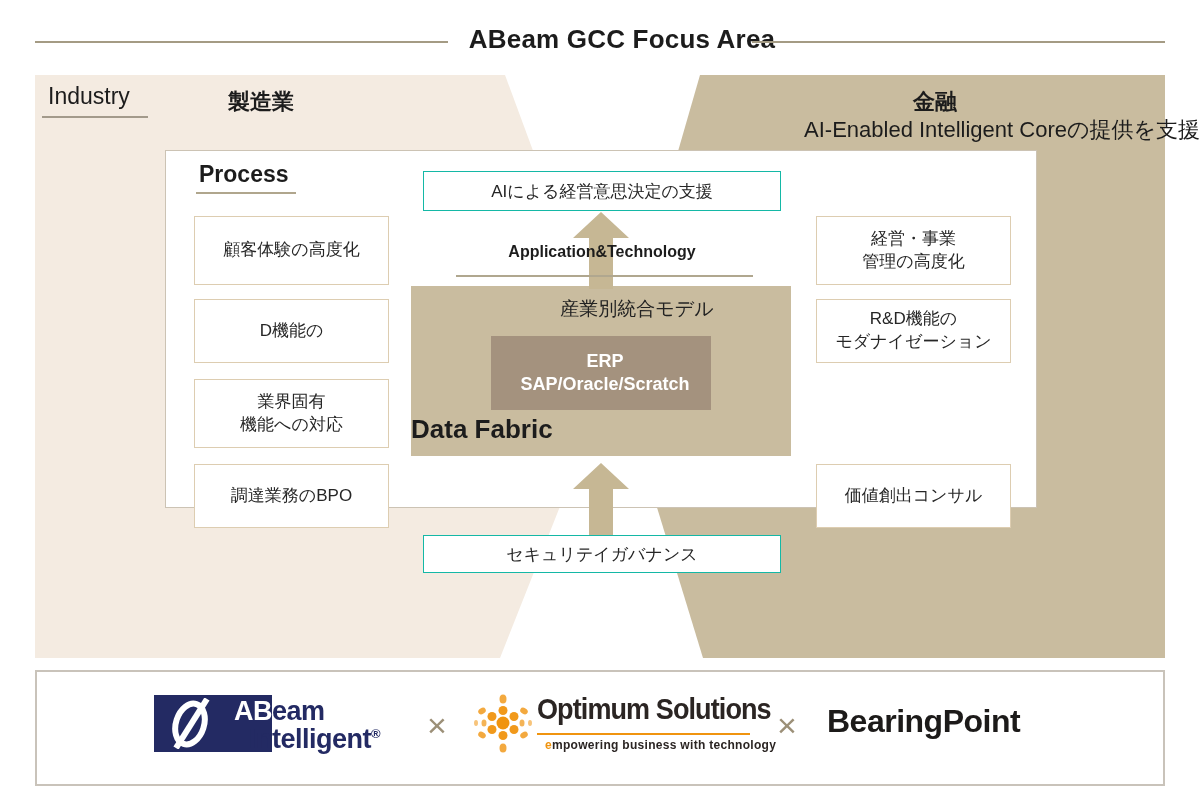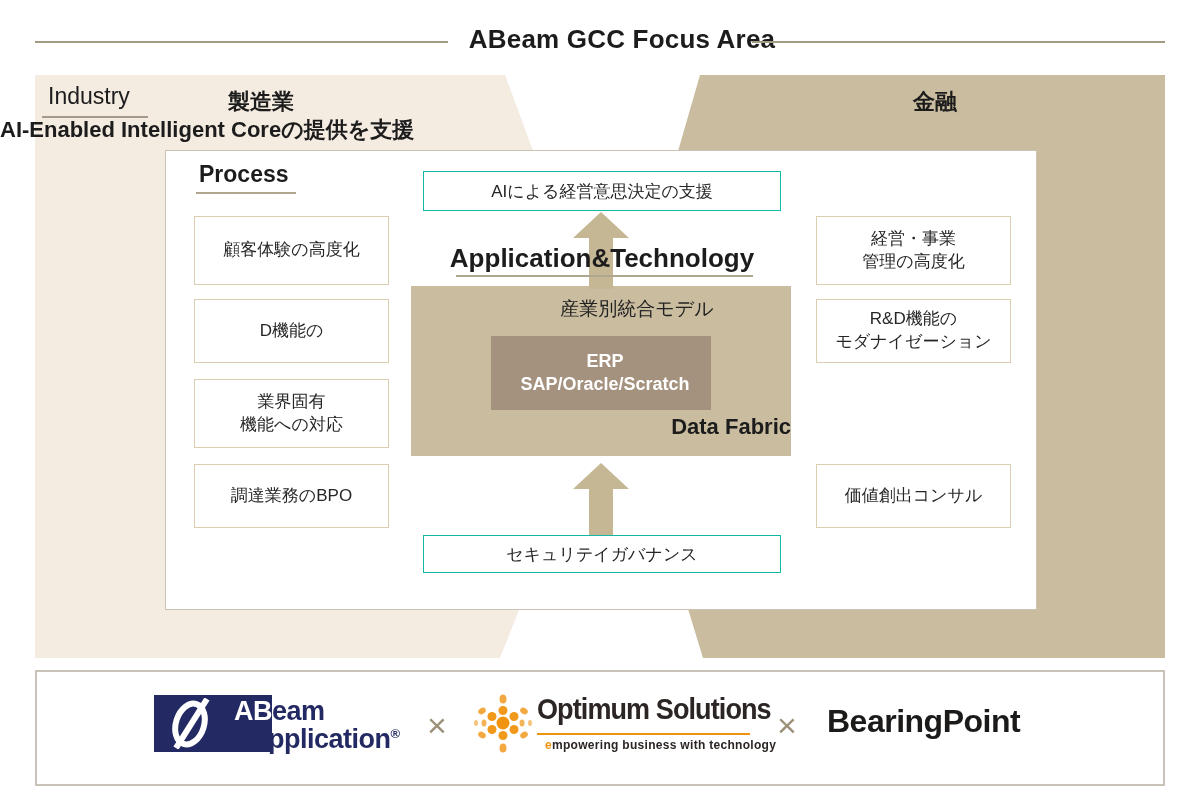--- a/index.html
+++ b/index.html
@@ -19,59 +19,59 @@
   .shape.beige { background:#f4ebe1;
     clip-path:polygon(35px 75px, 505px 75px, 614px 370px, 500px 658px, 35px 658px); }
   .shape.tan { background:#c9bc9f;
     clip-path:polygon(700px 75px, 1165px 75px, 1165px 658px, 703px 658px, 615px 370px); }
 
   .industry-label { position:absolute; left:48px; top:83px; font-size:23px; font-weight:400; color:#1c1c1c; z-index:3; }
   .industry-underline { position:absolute; left:42px; top:116px; width:106px; height:2px; background:#a39a8b; z-index:3; }
   .seg-label { position:absolute; top:87px; font-size:22px; font-weight:700; color:#1c1c1c; z-index:3; }
   .seg-label.mfg { left:228px; }
   .seg-label.fin { left:913px; }
-  .banner { position:absolute; top:115px; left:0; width:100%; text-align:left;
-            font-size:22px; font-weight:700; color:#1c1c1c; z-index:3; }
-
-  
-  .main-box { position:absolute; left:165px; top:150px; width:872px; height:460px;
+  .banner { position:absolute; top:115px; left:0; width:100%; text-align:right;
+            font-size:22px; font-weight:400; color:#1c1c1c; z-index:3; }
+
+  
+  .main-box { position:absolute; left:165px; top:150px; width:872px; height:358px;
               background:#ffffff; border:1px solid #ccc3b4; z-index:2; }
   .process-label { position:absolute; left:33px; top:10px; font-size:23px; font-weight:700; color:#1c1c1c; }
   .process-underline { position:absolute; left:30px; top:41px; width:100px; height:2px; background:#b0a68d; }
 
   .pbox { position:absolute; width:195px; border:1px solid #ddcdb1; background:#ffffff;
           display:flex; align-items:center; justify-content:center; text-align:center;
           font-size:17px; color:#262626; line-height:1.35; }
   .pbox span { white-space:pre-line; }
   .col-l { left:28px; } .col-r { left:650px; }
   .r1 { top:65px; height:69px; } .r2 { top:148px; height:64px; }
   .r3 { top:228px; height:69px; } .r4 { top:313px; height:64px; }
 
   .cbox { position:absolute; left:257px; width:358px; border:1px solid #14b8a6; background:#ffffff;
           display:flex; align-items:center; justify-content:center;
           font-size:17px; color:#262626; z-index:2; }
   .cbox.top { top:20px; height:40px; }
   .cbox.bottom { top:384px; height:38px; }
 
   .apptech { position:absolute; left:257px; top:92px; width:358px; text-align:center;
-             font-size:26px; font-weight:700; color:#1c1c1c; z-index:2; }
+             font-size:16px; font-weight:700; color:#1c1c1c; z-index:2; }
   .apptech-underline { position:absolute; left:290px; top:124px; width:297px; height:2px; background:#b0a78f; z-index:2; }
 
   .arrow { position:absolute; width:60px; z-index:1; }
   .arrow.up1 { left:405px; top:61px; height:77px; }
   .arrow.up2 { left:405px; top:312px; height:72px; }
 
   .tan-block { position:absolute; left:245px; top:135px; width:380px; height:170px; background:#c9bc9f; }
   .model-label { position:absolute; left:0; top:10px; width:100%; text-align:center;
                  font-size:19px; color:#222222;margin-left:36px; }
   .erp-box { position:absolute; left:80px; top:50px; width:220px; height:74px; background:#a4927e;
              display:flex; flex-direction:column; align-items:center; justify-content:center;
              color:#ffffff; font-weight:700; font-size:18px; line-height:1.3;padding-left:8px; }
-  .data-fabric { position:absolute; left:0; top:128px; width:100%; text-align:right;
-                 font-size:22px; font-weight:700; color:#1c1c1c; }
+  .data-fabric { position:absolute; left:0; top:128px; width:100%; text-align:left;
+                 font-size:26px; font-weight:700; color:#1c1c1c; }
 
   
   .footer-box { position:absolute; left:35px; top:670px; width:1130px; height:116px;
                 background:#ffffff; border:2px solid #c9c3ba; z-index:2; }
   .abeam-rect { position:absolute; left:117px; top:23px; width:118px; height:57px; background:#232a63; }
   .abeam-swoosh { position:absolute; left:8px; top:3px; width:62px; height:51px; }
   .abeam-line1 { position:absolute; left:197px; top:24px; font-size:27px; font-weight:600; letter-spacing:-0.5px; }
   .abeam-line1 .white { color:#ffffff; }
   .abeam-line1 .navy { color:#232a63; }
   .abeam-line2 { position:absolute; left:212px; top:52px; font-size:27px; font-weight:600;
@@ -166,21 +166,21 @@
 
   <div class="footer-box">
 
     <div class="abeam-rect">
       <svg class="abeam-swoosh" viewBox="0 0 62 51">
         <ellipse cx="28" cy="26" rx="14" ry="21" fill="none" stroke="#ffffff" stroke-width="6" transform="rotate(18 28 26)"></ellipse>
         <line x1="45" y1="1" x2="14" y2="50" stroke="#ffffff" stroke-width="6"></line>
       </svg>
     </div>
     <div class="abeam-line1"><span class="white">AB</span><span class="navy">eam</span></div>
-    <div class="abeam-line2"><span>Application</span><sup>®</sup></div>
+    <div class="abeam-line2"><span>Intelligent</span><sup>®</sup></div>
 
     <div class="cross c1">×</div>
 
     <svg class="opt-icon" viewBox="0 0 58 66">
       <g fill="#f0940f">
         <circle cx="29" cy="33" r="6.5"></circle>
         <circle cx="29" cy="20.5" r="4.5" opacity="0.95"></circle>
         <circle cx="29" cy="45.5" r="4.5" opacity="0.95"></circle>
         <circle cx="18" cy="26.5" r="4.5" opacity="0.95"></circle>
         <circle cx="40" cy="26.5" r="4.5" opacity="0.95"></circle>

